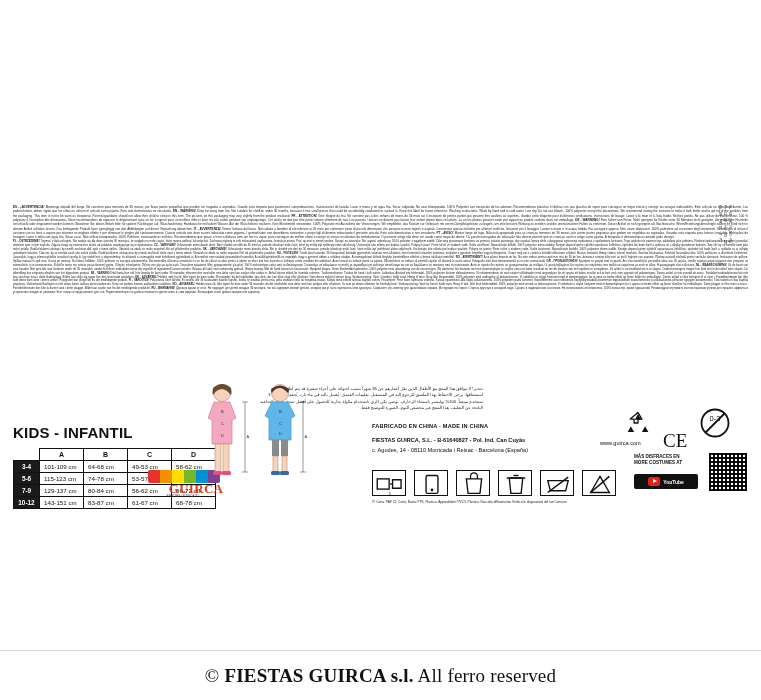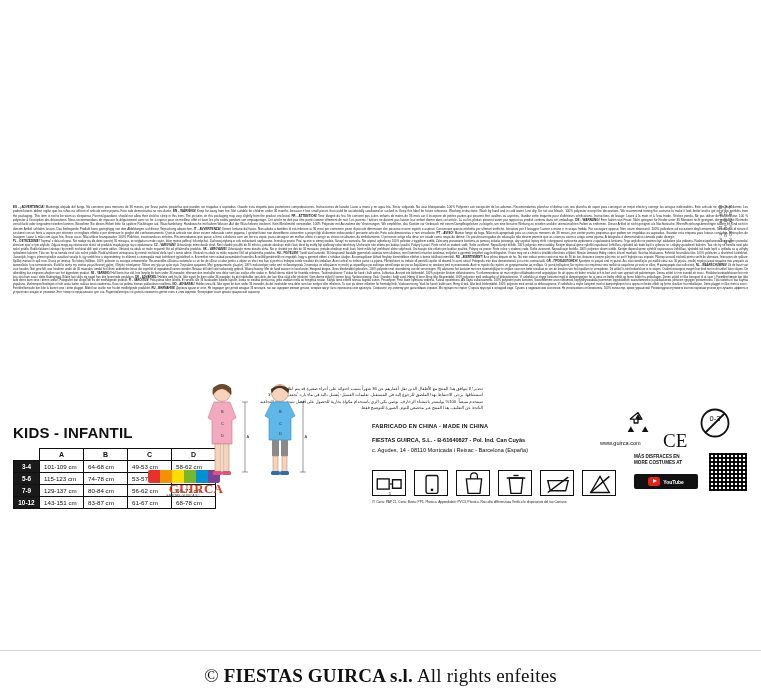--- a/index.html
+++ b/index.html
@@ -388,17 +388,17 @@
     <div class="yt-btn">
       <span class="play"></span>
       <span>YouTube</span>
     </div>
   </div>
 
   <div class="footer">
     <div class="copy">
       <span>©</span>
       <span class="brand">FIESTAS GUIRCA s.l.</span>
-      <span class="rights">All rights enfeites</span>
+      <span class="rights">All ferro reserved</span>
     </div>
   </div>
 
 </div>
 
 </body></html>

